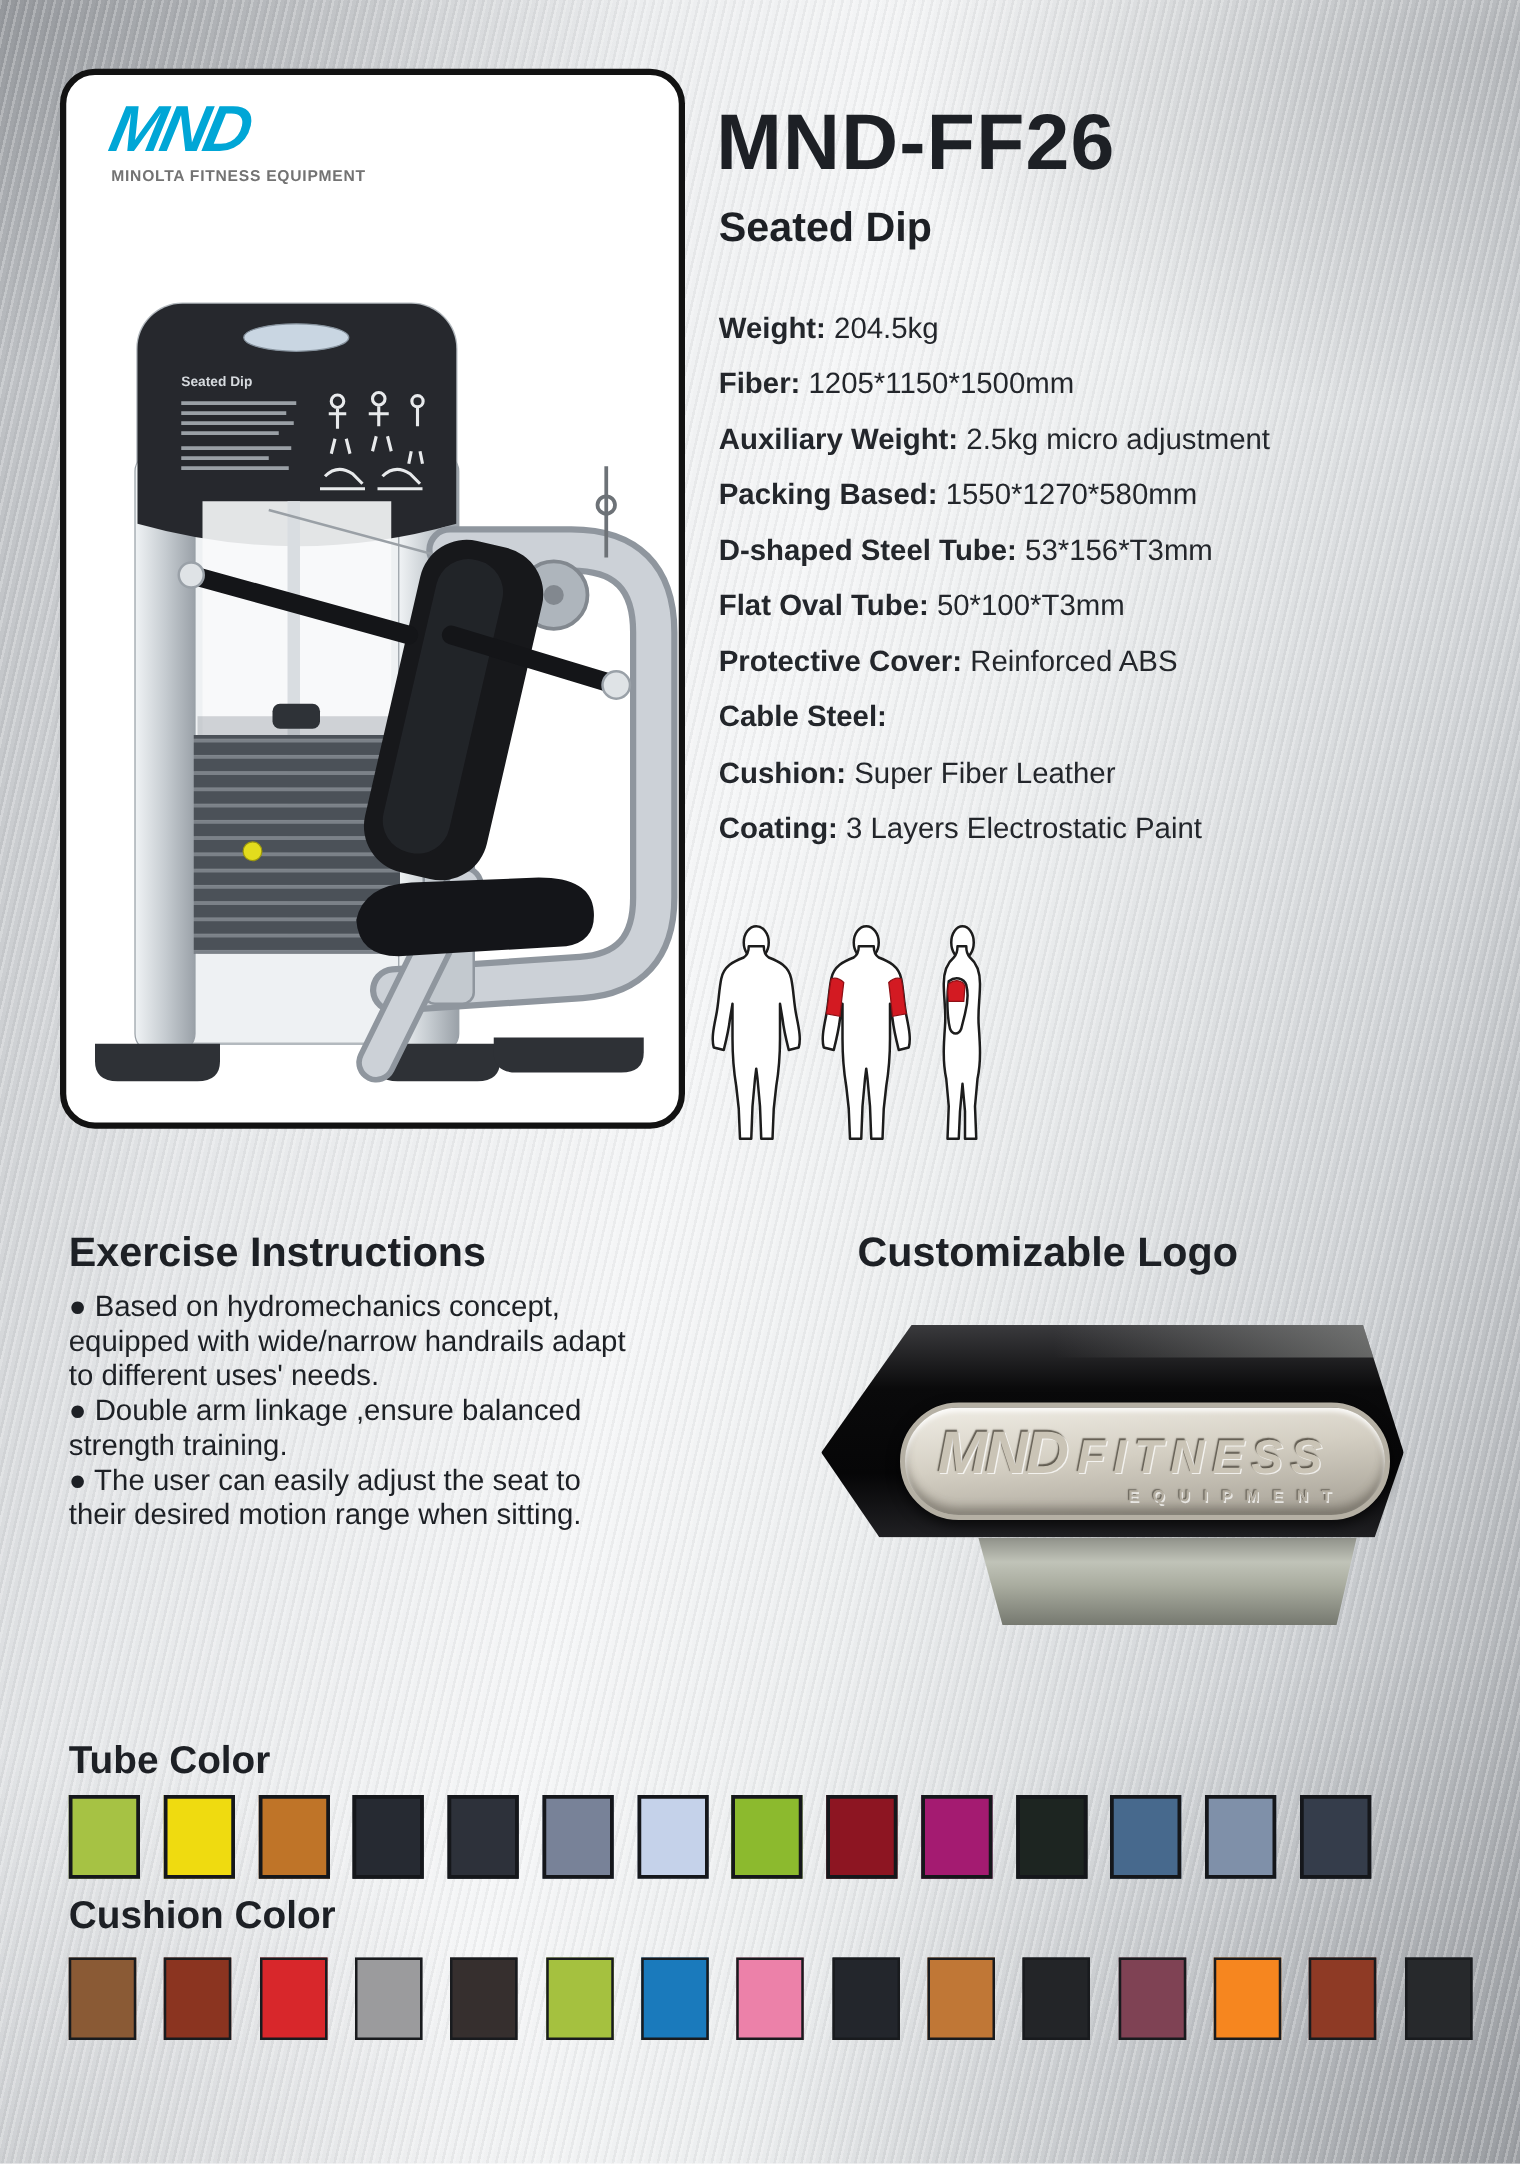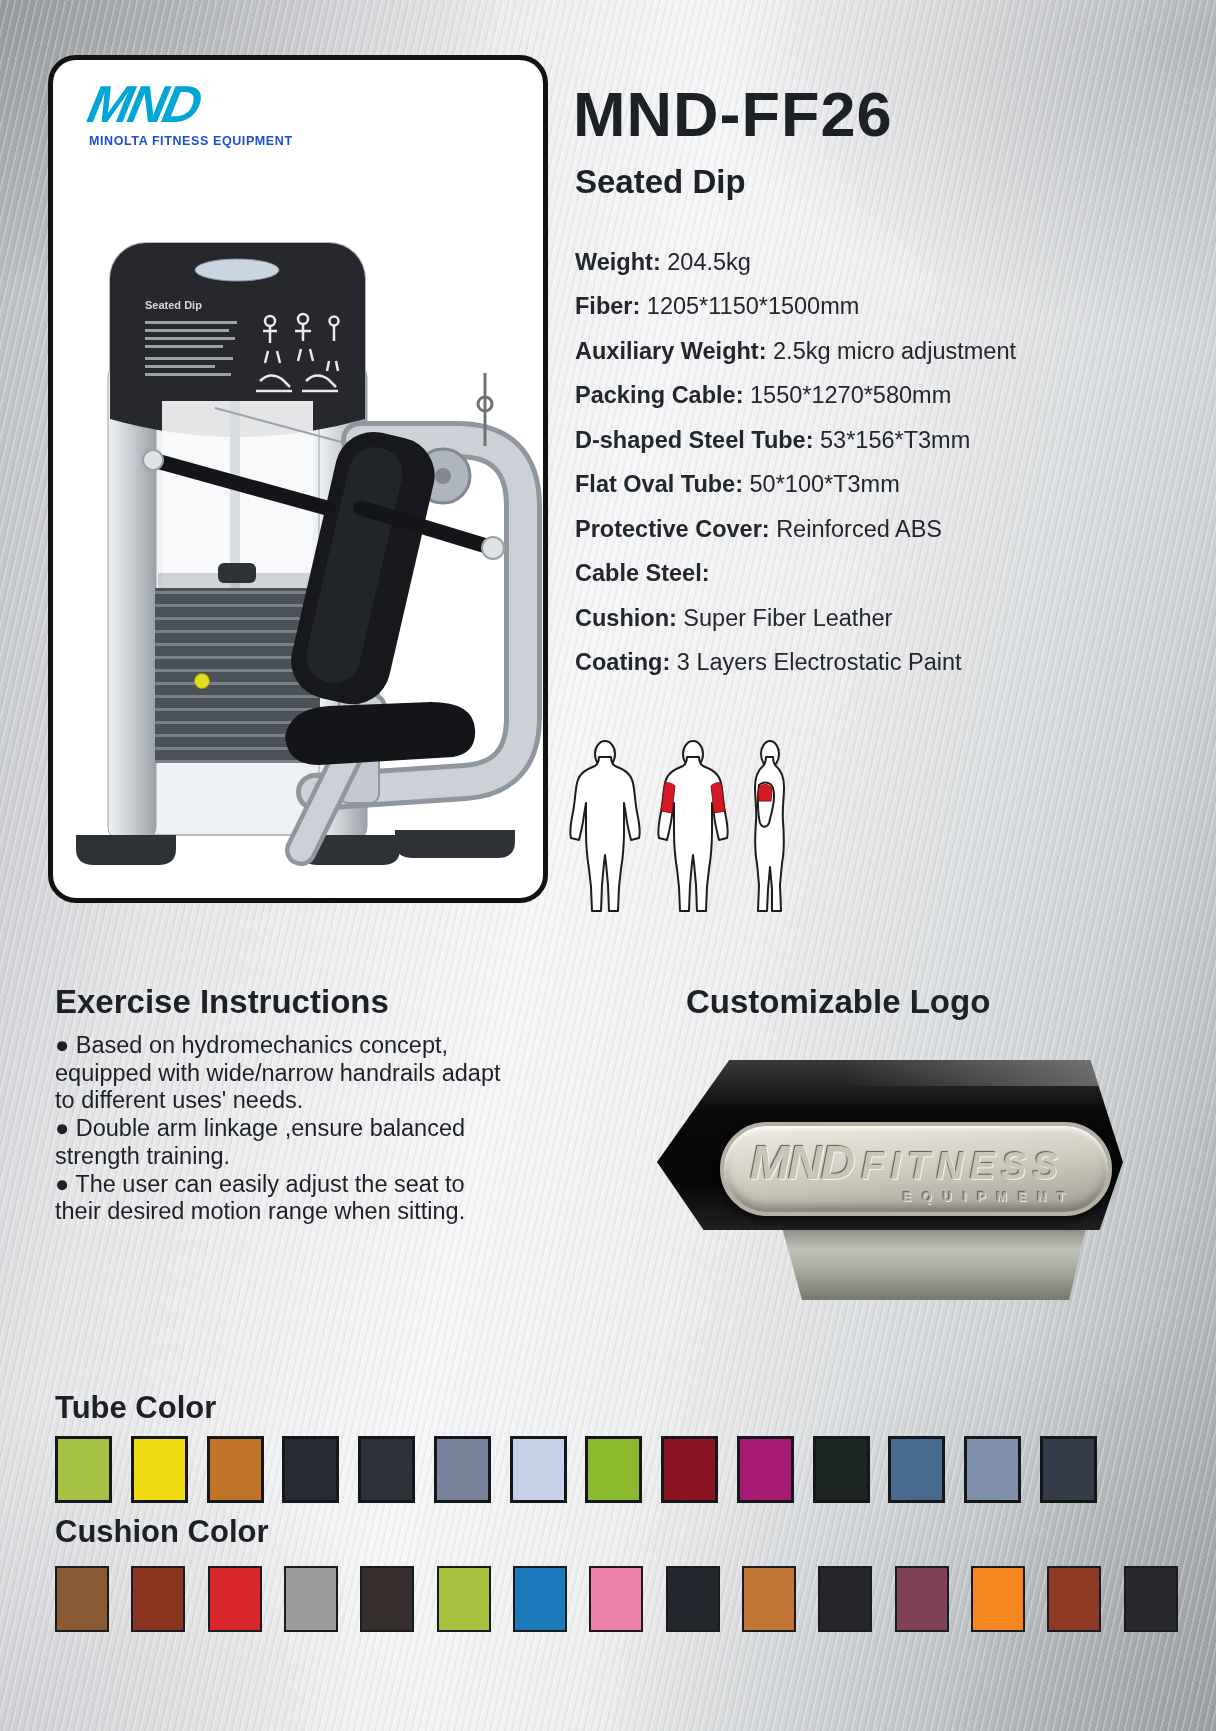--- a/index.html
+++ b/index.html
@@ -15,21 +15,21 @@
   .page::before{content:""; position:absolute; inset:0; pointer-events:none;
     background:repeating-linear-gradient(103deg, rgba(255,255,255,.22) 0 2px, rgba(0,0,0,0) 2px 5px, rgba(60,62,66,.05) 5px 7px);
   }
 
   
   .card{position:absolute; left:48px; top:55px; width:500px; height:848px;
     background:#fff; border:5px solid #121212; border-radius:28px; box-sizing:border-box;}
   .brand{position:absolute; left:36px; top:18px;}
   .brand-logo{font-size:52px; font-weight:bold; font-style:italic; letter-spacing:-3px;
     color:#00a6d6; transform:skewX(-12deg); display:inline-block; line-height:1;}
-  .brand-tagline{margin-top:4px; font-size:12.5px; font-weight:bold; letter-spacing:.6px; color:#1d4ed8;}
+  .brand-tagline{margin-top:4px; font-size:12.5px; font-weight:bold; letter-spacing:.6px; color:#737373;}
   .machine-svg{position:absolute; left:2px; top:148px;}
 
   
   .title{position:absolute; left:573px; top:78px; font-size:63px; font-weight:bold; letter-spacing:1px; color:#1d2025;}
   .subtitle{position:absolute; left:575px; top:163px; font-size:33px; font-weight:bold; color:#1d2025;}
   .spec-list{position:absolute; left:575px; top:240px; width:560px;text-align:right;}
   .spec-row{height:44.5px; font-size:23.5px; display:flex; align-items:center; white-space:nowrap;}
   .spec-label{font-weight:bold;}
   .spec-value{font-weight:normal;}
 
@@ -173,21 +173,21 @@
       </div>
       <div class="spec-row">
         <span class="spec-label">Fiber:</span>
         <span class="spec-value">&nbsp;1205*1150*1500mm</span>
       </div>
       <div class="spec-row">
         <span class="spec-label">Auxiliary Weight:</span>
         <span class="spec-value">&nbsp;2.5kg micro adjustment</span>
       </div>
       <div class="spec-row">
-        <span class="spec-label">Packing Cable:</span>
+        <span class="spec-label">Packing Based:</span>
         <span class="spec-value">&nbsp;1550*1270*580mm</span>
       </div>
       <div class="spec-row">
         <span class="spec-label">D-shaped Steel Tube:</span>
         <span class="spec-value">&nbsp;53*156*T3mm</span>
       </div>
       <div class="spec-row">
         <span class="spec-label">Flat Oval Tube:</span>
         <span class="spec-value">&nbsp;50*100*T3mm</span>
       </div>

